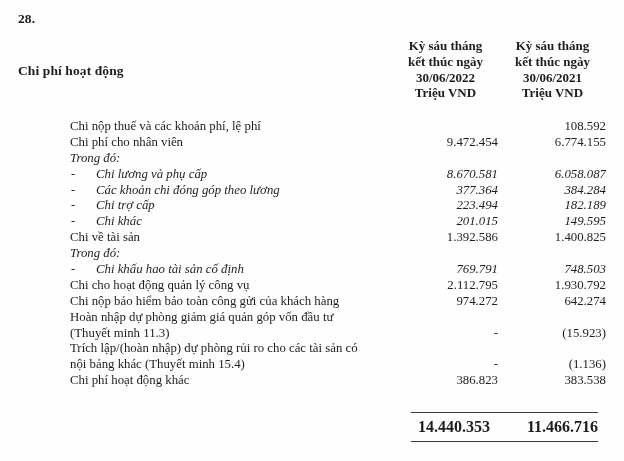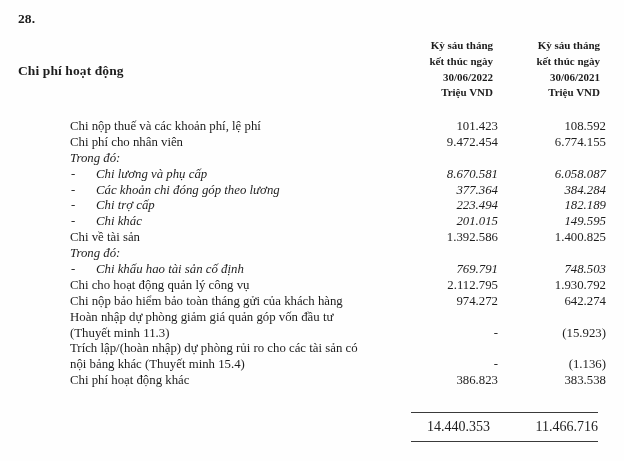--- a/index.html
+++ b/index.html
@@ -49,23 +49,23 @@
     position: absolute;
     left: 398px;
     top: 38px;
     width: 205px;
     display: flex;
     gap: 0px;
   }
   .col-head {
     width: 95px;
     flex: 0 0 95px;
-    text-align: right;
+    text-align: center;
     font-weight: bold;
-    font-size: 11px;
+    font-size: 13px;
     line-height: 15.8px;
   }
   .col-head:first-child { margin-right: 12px; }
   .col-head .hline { display: block; white-space: nowrap; }
 
   
   .table-body {
     position: absolute;
     left: 8px;
     top: 119px;
@@ -112,23 +112,23 @@
   }
   .rule-top { top: 412px; }
   .rule-bottom { top: 441px; }
 
   .total-row {
     position: absolute;
     left: 0;
     top: 418px;
     width: 624px;
     height: 18px;
-    font-size: 14px;
+    font-size: 16px;
     line-height: 18px;
-    font-weight: normal;
+    font-weight: bold;
     white-space: nowrap;
   }
   .total-row .v1 {
     position: absolute;
     left: 360px;
     width: 130px;
     text-align: right;
   }
   .total-row .v2 {
     position: absolute;
@@ -158,21 +158,20 @@
       <span class="hline">Kỳ sáu tháng</span>
       <span class="hline">kết thúc ngày</span>
       <span class="hline">30/06/2021</span>
       <span class="hline">Triệu VND</span>
     </div>
   </div>
 
   <div class="table-body">
       <div class="row">
         <span class="label">Chi nộp thuế và các khoản phí, lệ phí</span>
-        <span class="v1">101.423</span>
         <span class="v2">108.592</span>
       </div>
       <div class="row">
         <span class="label">Chi phí cho nhân viên</span>
         <span class="v1">9.472.454</span>
         <span class="v2">6.774.155</span>
       </div>
       <div class="row italic">
         <span class="label">Trong đó:</span>
         <span class="v1"></span>
@@ -217,21 +216,21 @@
         <span class="label">Chi khấu hao tài sản cố định</span>
         <span class="v1">769.791</span>
         <span class="v2">748.503</span>
       </div>
       <div class="row">
         <span class="label">Chi cho hoạt động quản lý công vụ</span>
         <span class="v1">2.112.795</span>
         <span class="v2">1.930.792</span>
       </div>
       <div class="row">
-        <span class="label">Chi nộp bảo hiểm bảo toàn tháng gửi của khách hàng</span>
+        <span class="label">Chi nộp bảo hiểm bảo toàn công gửi của khách hàng</span>
         <span class="v1">974.272</span>
         <span class="v2">642.274</span>
       </div>
       <div class="row">
         <span class="label">Hoàn nhập dự phòng giảm giá quản góp vốn đầu tư</span>
         <span class="v1"></span>
         <span class="v2"></span>
       </div>
       <div class="row">
         <span class="label">(Thuyết minh 11.3)</span>

